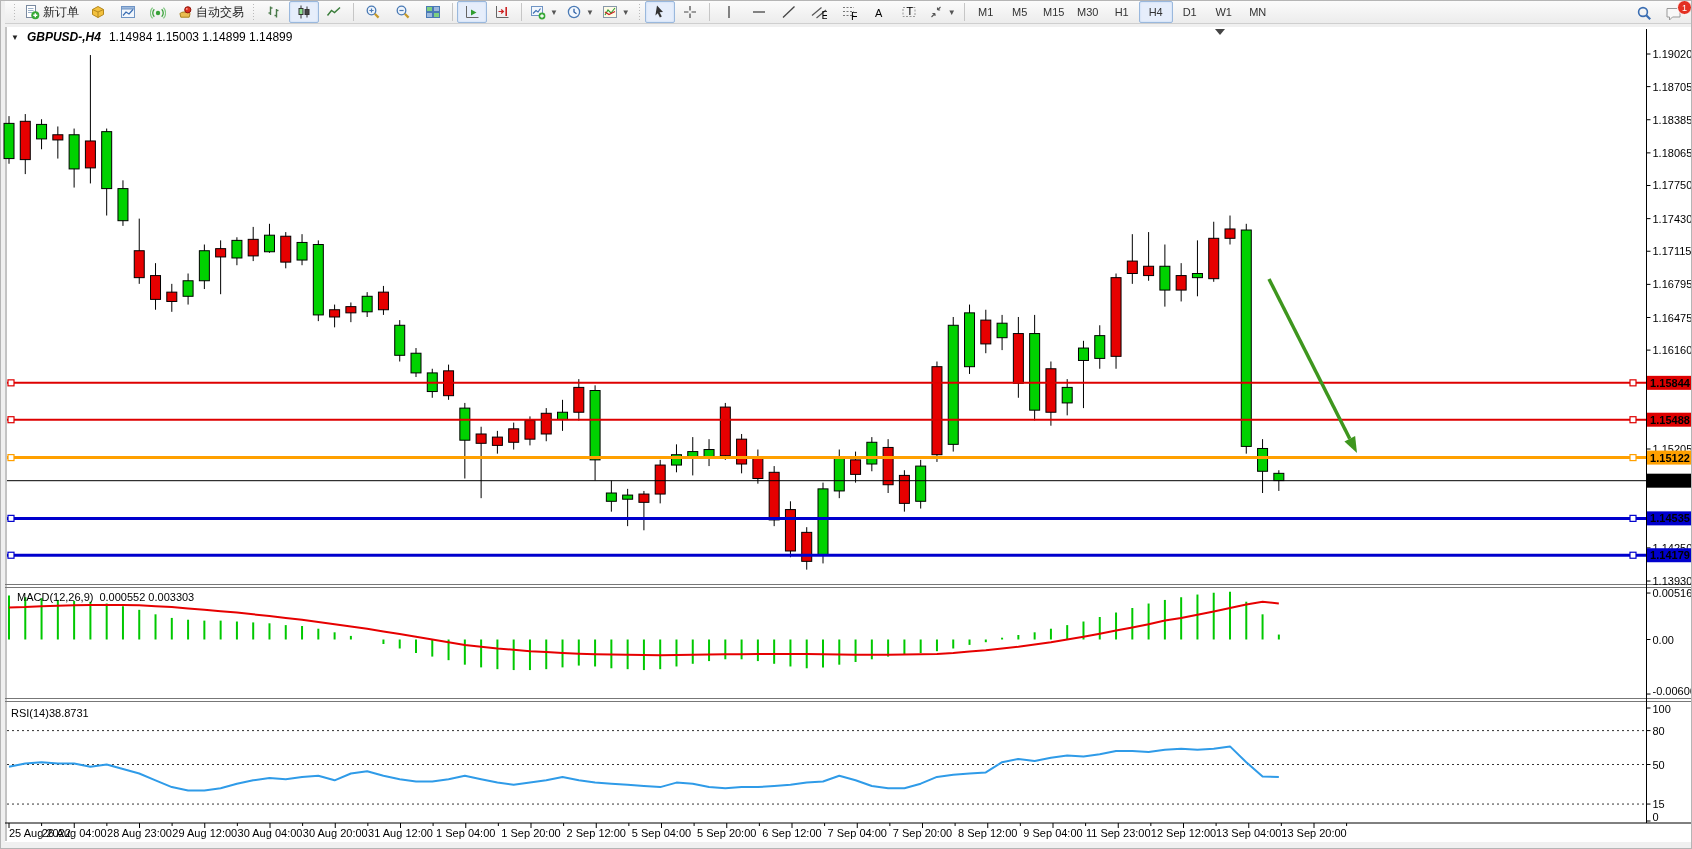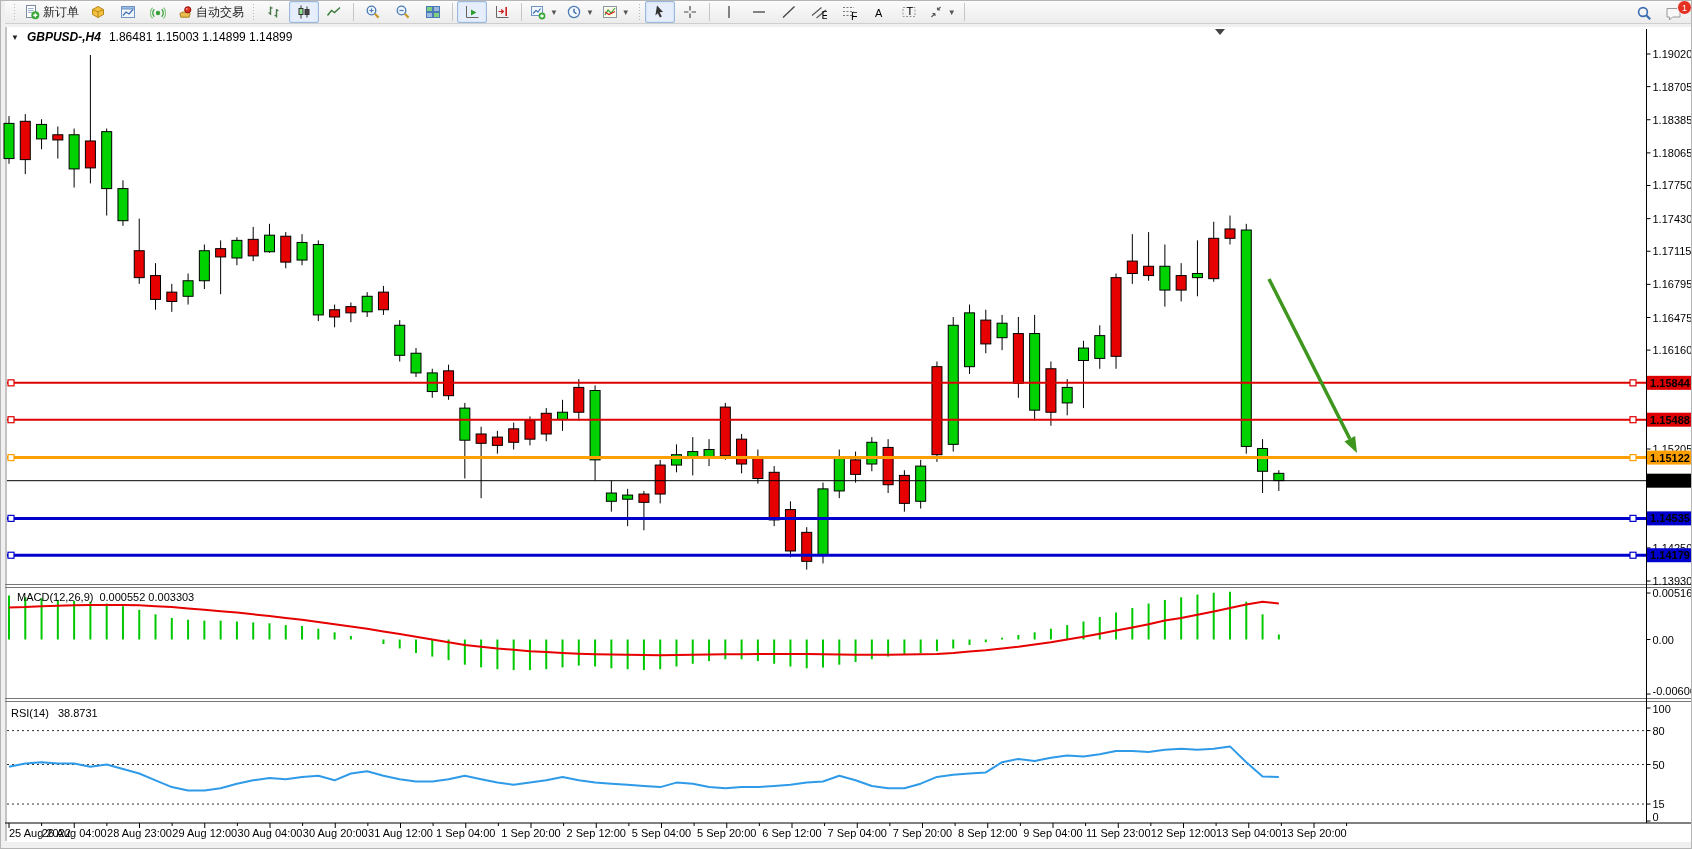--- a/index.html
+++ b/index.html
@@ -237,20 +237,31 @@
       <svg class="tico" width="16" height="16">
           <g fill="none" stroke="#555" stroke-width="1.1">
             <path d="M3.5 13L7 9.5M7 9.5H4.4M7 9.5v2.6"></path>
             <path d="M12.5 3L9.5 6M9.5 6h2.6M9.5 6V3.4"></path>
           </g>
         </svg>
       <span class="caret">▼</span>
     </div>
 
     <div class="sep"></div>
+    <div id="tf-group" style="display:flex;align-items:center;">
+        <div class="tbtn tf">M1</div>
+        <div class="tbtn tf">M5</div>
+        <div class="tbtn tf">M15</div>
+        <div class="tbtn tf">M30</div>
+        <div class="tbtn tf">H1</div>
+        <div class="tbtn tf pressed">H4</div>
+        <div class="tbtn tf">D1</div>
+        <div class="tbtn tf">W1</div>
+        <div class="tbtn tf">MN</div>
+      </div>
 
     <div class="right-tools">
       <div class="tbtn">
         <svg class="tico" width="17" height="17">
             <circle cx="7" cy="7" r="4.4" fill="none" stroke="#3a6db2" stroke-width="1.6"></circle>
             <line x1="10.2" y1="10.2" x2="14.2" y2="14.2" stroke="#3a6db2" stroke-width="2.2"></line>
           </svg>
       </div>
       <div class="tbtn chat-wrap">
         <svg class="tico" width="18" height="17">
@@ -835,28 +846,28 @@
         <line x1="1280.35" y1="822" x2="1280.35" y2="825" stroke="#000"></line>
         <text x="1247.75" y="836" text-anchor="middle" font-size="10.5">13 Sep 04:00</text>
         <line x1="1313" y1="822" x2="1313" y2="827" stroke="#000"></line>
         <line x1="1345.6" y1="822" x2="1345.6" y2="825" stroke="#000"></line>
         <text x="1313" y="836" text-anchor="middle" font-size="10.5">13 Sep 20:00</text>
       </svg>
 
     <div class="overlay" style="left:10px;top:5px;">
       <span class="tri">▼</span>
       <span style="font-weight:bold;font-style:italic;">GBPUSD-,H4</span>
-      <span>1.86481 1.15003 1.14899 1.14899</span>
+      <span>1.14984 1.15003 1.14899 1.14899</span>
     </div>
 
     <div class="overlay" style="left:16px;top:566px;font-size:11px;gap:6px;">
       <span>MACD(12,26,9)</span>
       <span>0.000552 0.003303</span>
     </div>
 
-    <div class="overlay" style="left:10px;top:682px;font-size:11px;gap:9px;">
+    <div class="overlay" style="left:10px;top:682px;font-size:11px;gap:0;">
       <span>RSI(14)</span>
       <span>38.8731</span>
     </div>
   </div>
 
   <div class="bottom-strip"></div>
 </div>
 
 </body></html>

